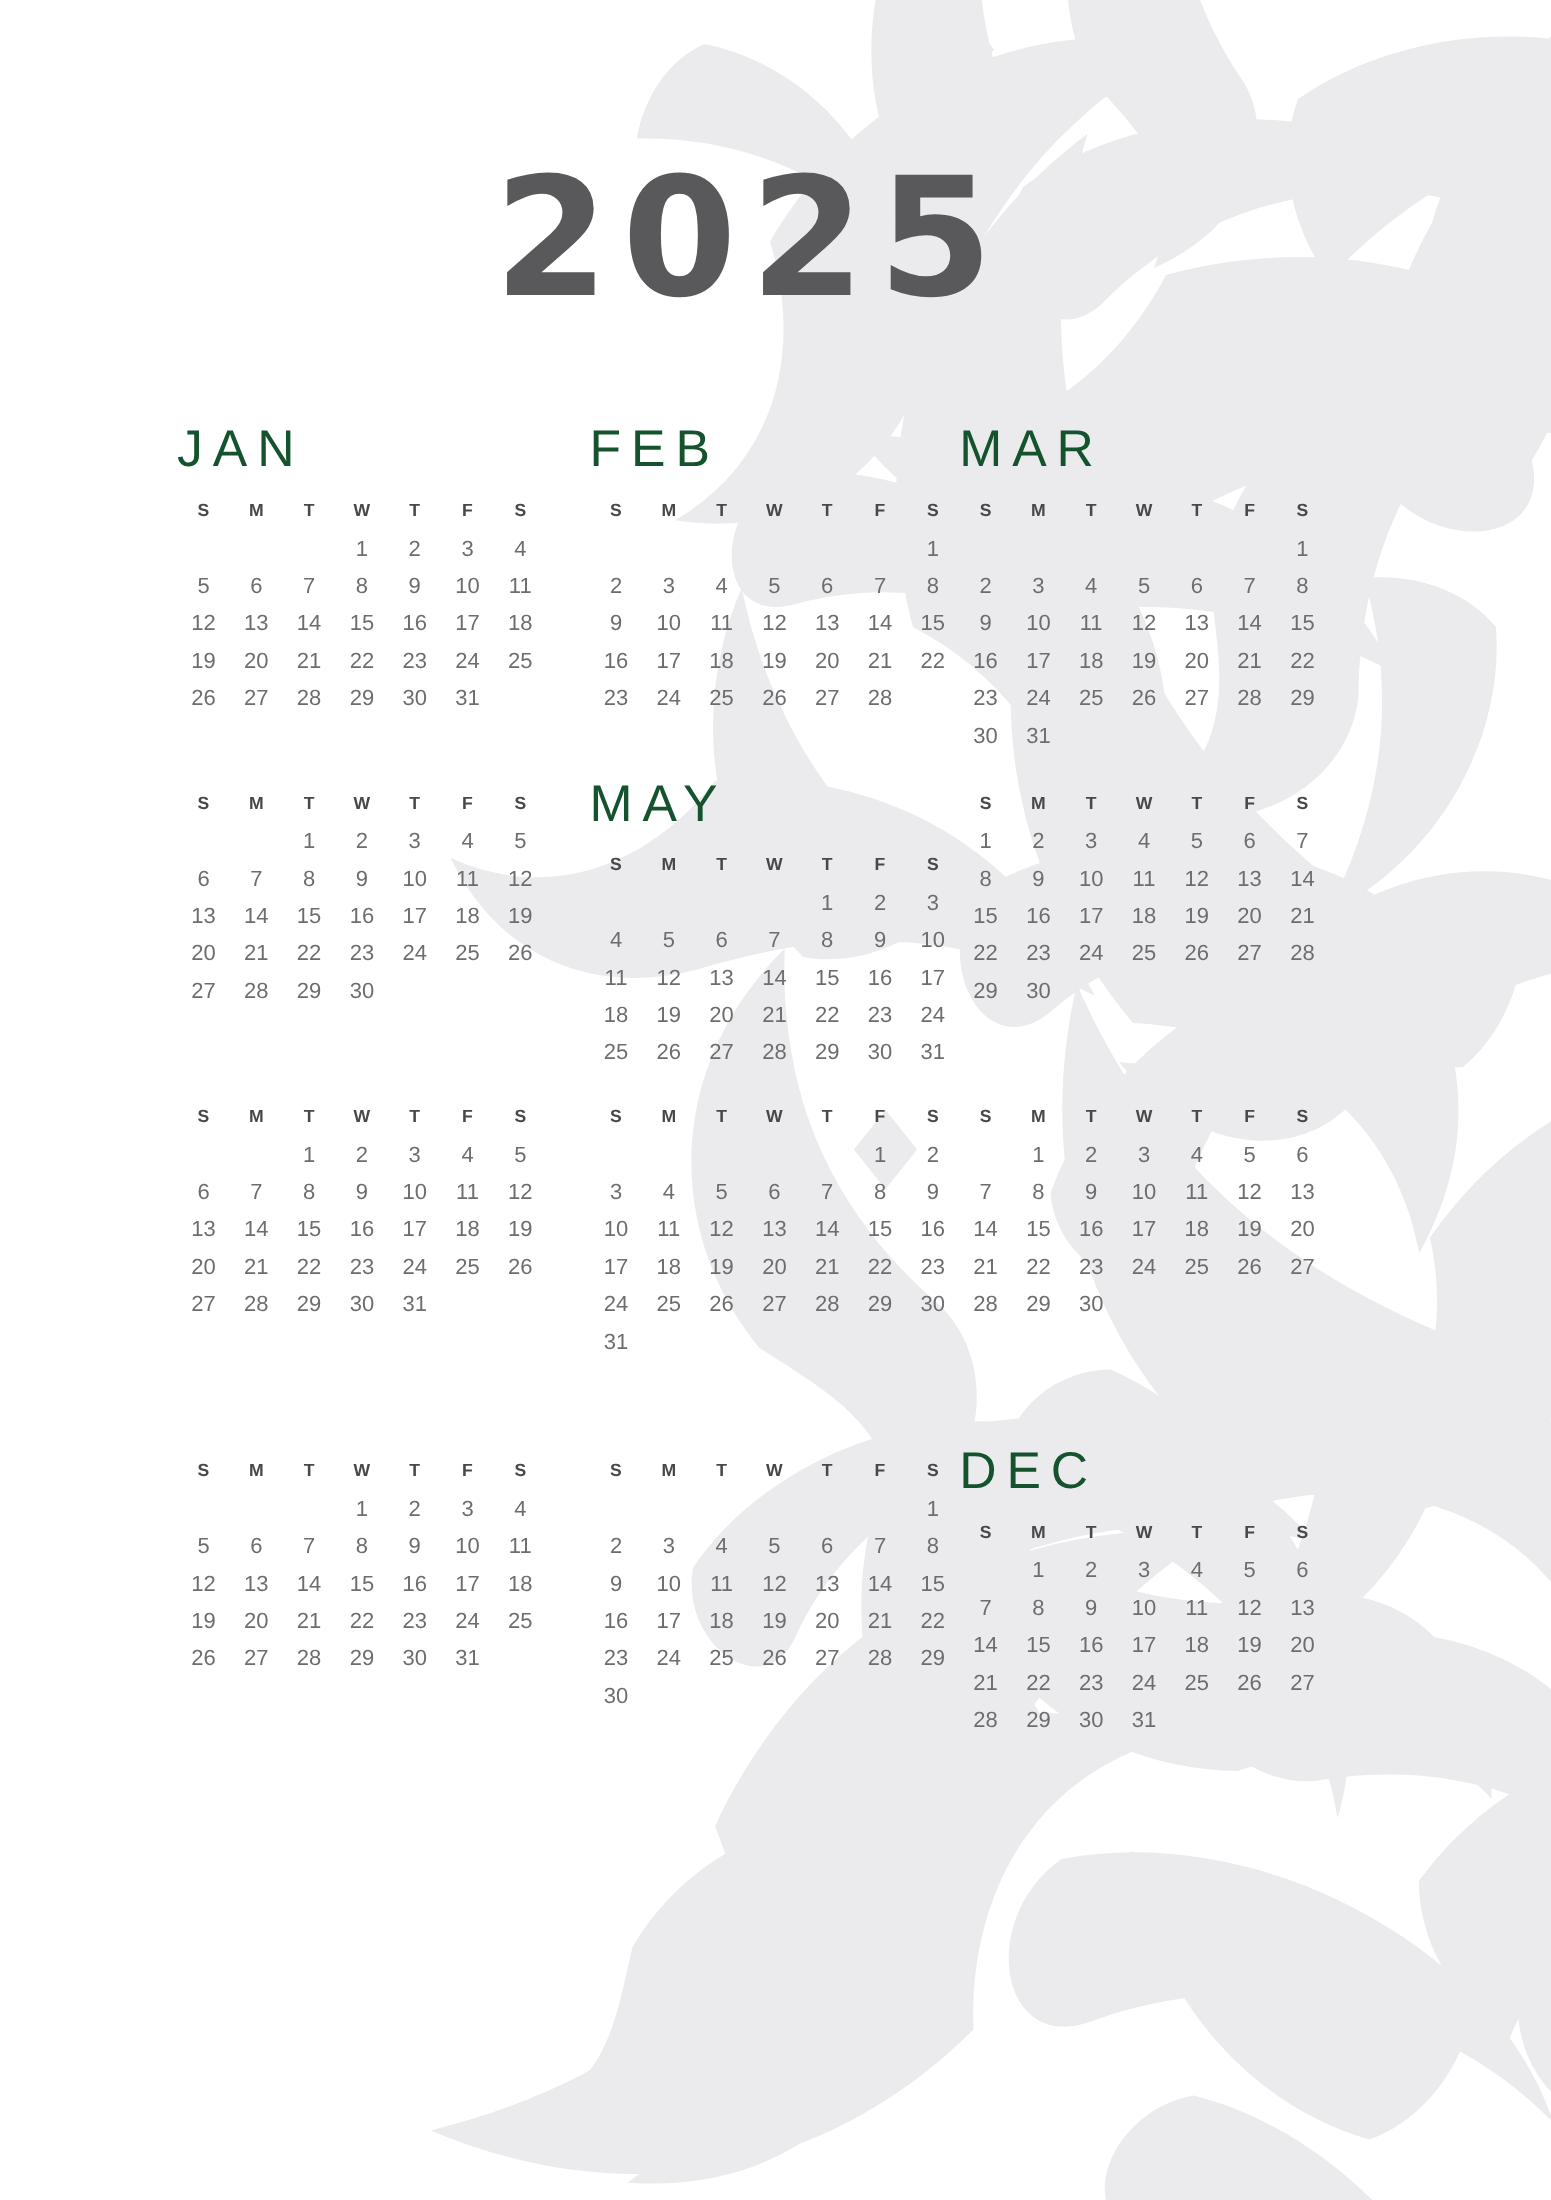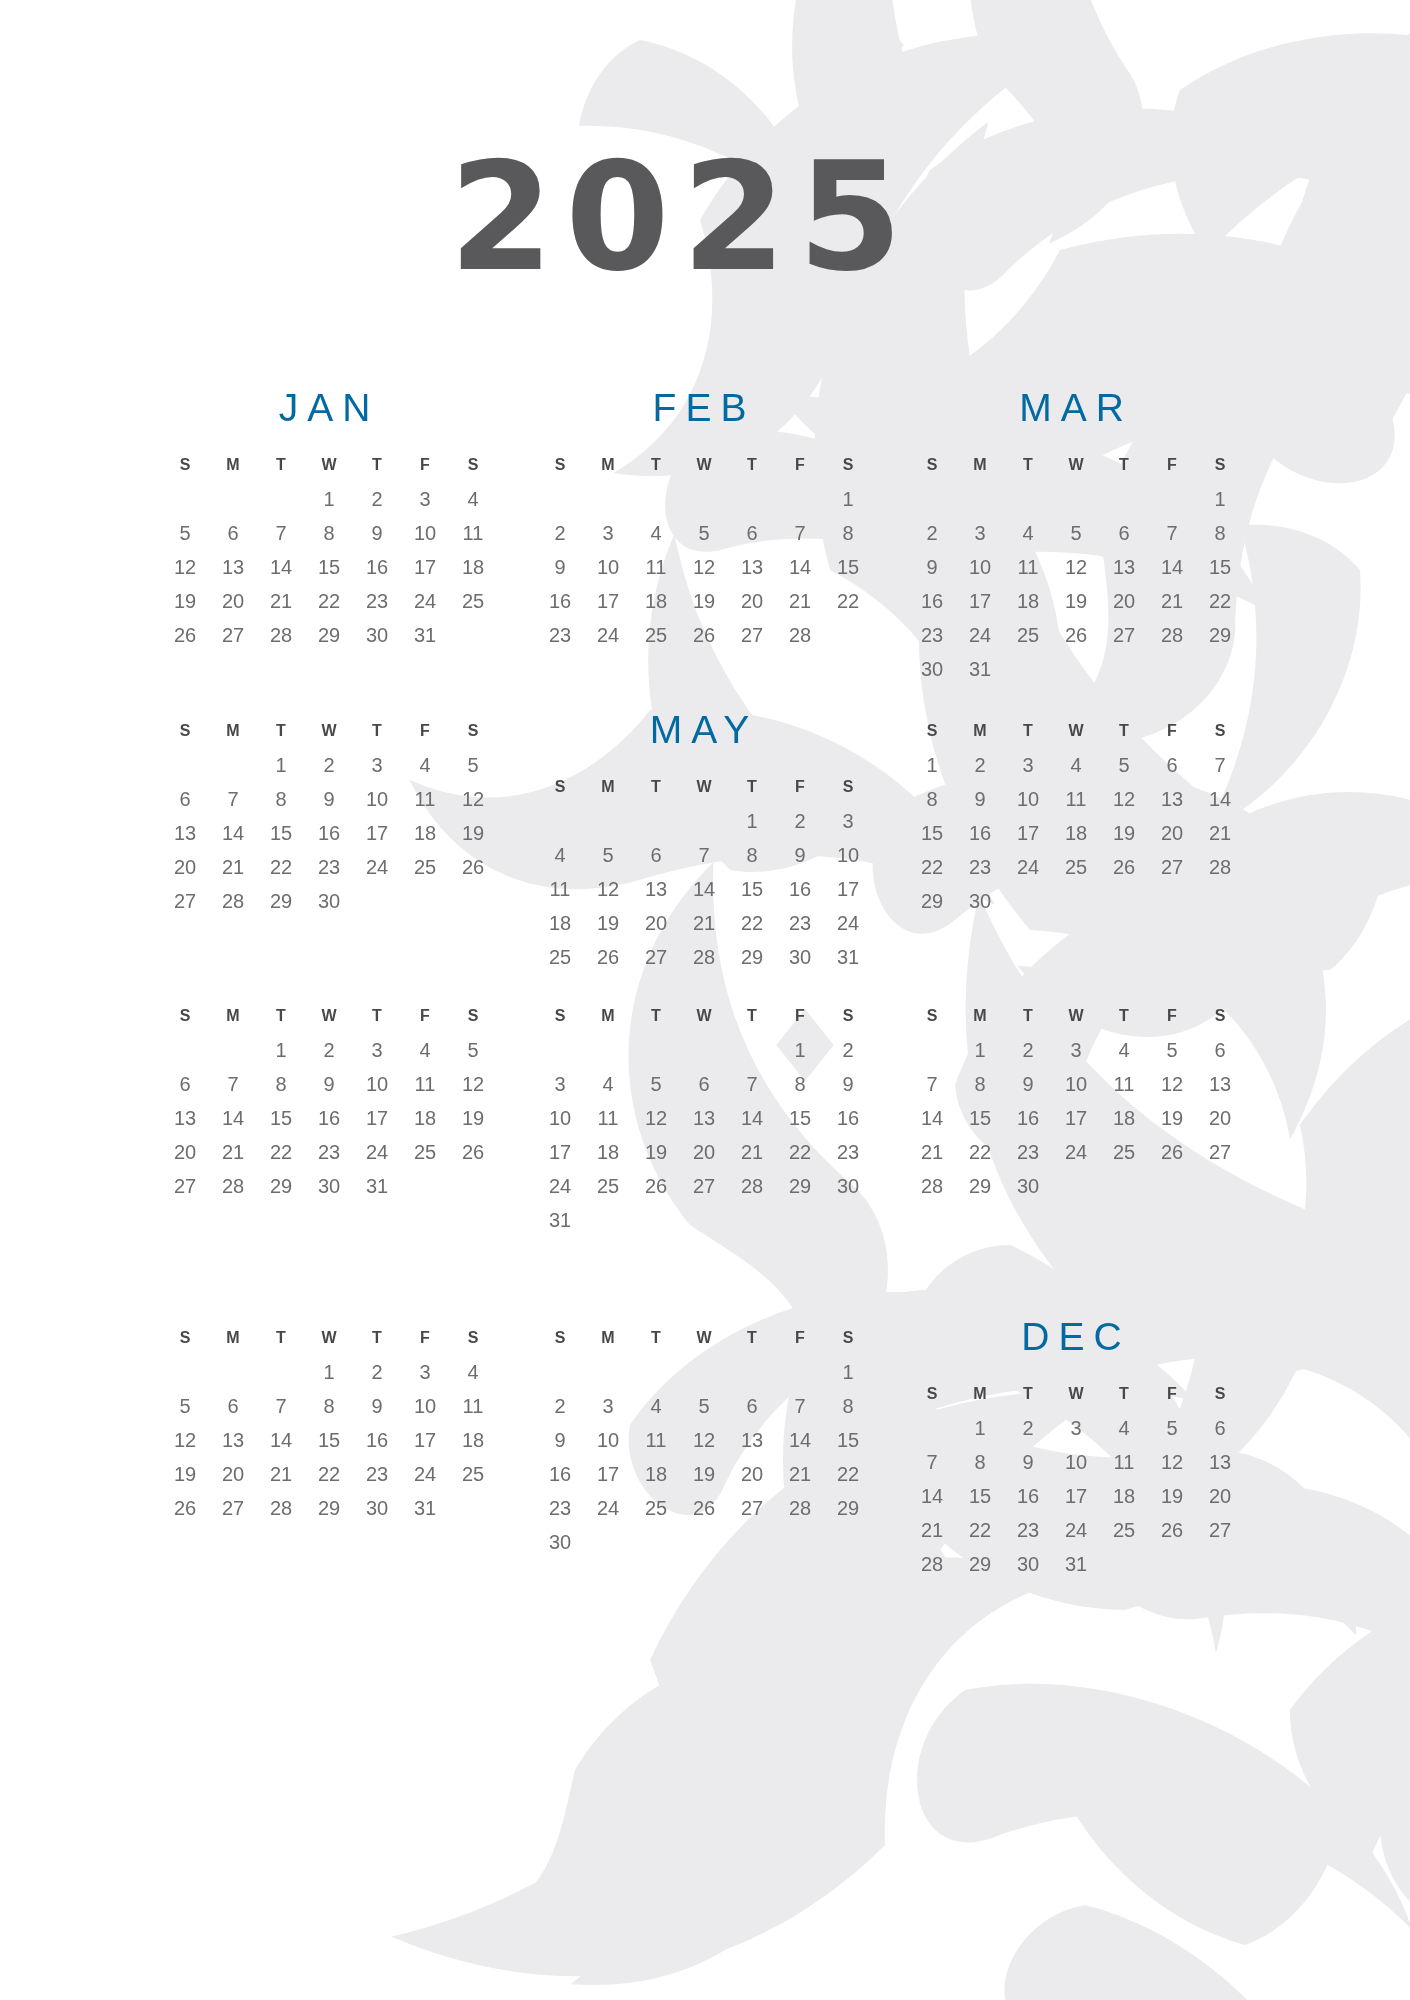--- a/index.html
+++ b/index.html
@@ -16,28 +16,27 @@
     top:128px;left:449px;width:460px;
     text-align:left;
     font-family:"DejaVu Sans", sans-serif;
     font-weight:700;
     font-size:150px;line-height:178px;
     letter-spacing:12px;
     color:#59595b;
   }
   .month{position:absolute;width:336px;}
   .row1{top:380px}.row2{top:702px}.row3{top:987px}.row4{top:1309px}
-  .col1{left:161px}.col2{left:536px}.col3{left:908px}
+  .col1{left:161px}.col2{left:536px}.col3{left:872px}
   .month h2{
     margin:0;height:56px;line-height:56px;
-    text-align:center;
     font-weight:400;
-    font-size:39px;
+    font-size:47px;
     letter-spacing:9px;
-    color:#0369a1;
+    color:#14532d;
   }
   .grid{
     display:grid;
     grid-template-columns:repeat(7,48px);
     grid-auto-rows:34px;
     margin-top:12px;
   }
   .wd{
     text-align:center;line-height:34px;
     font-weight:700;font-size:16px;

